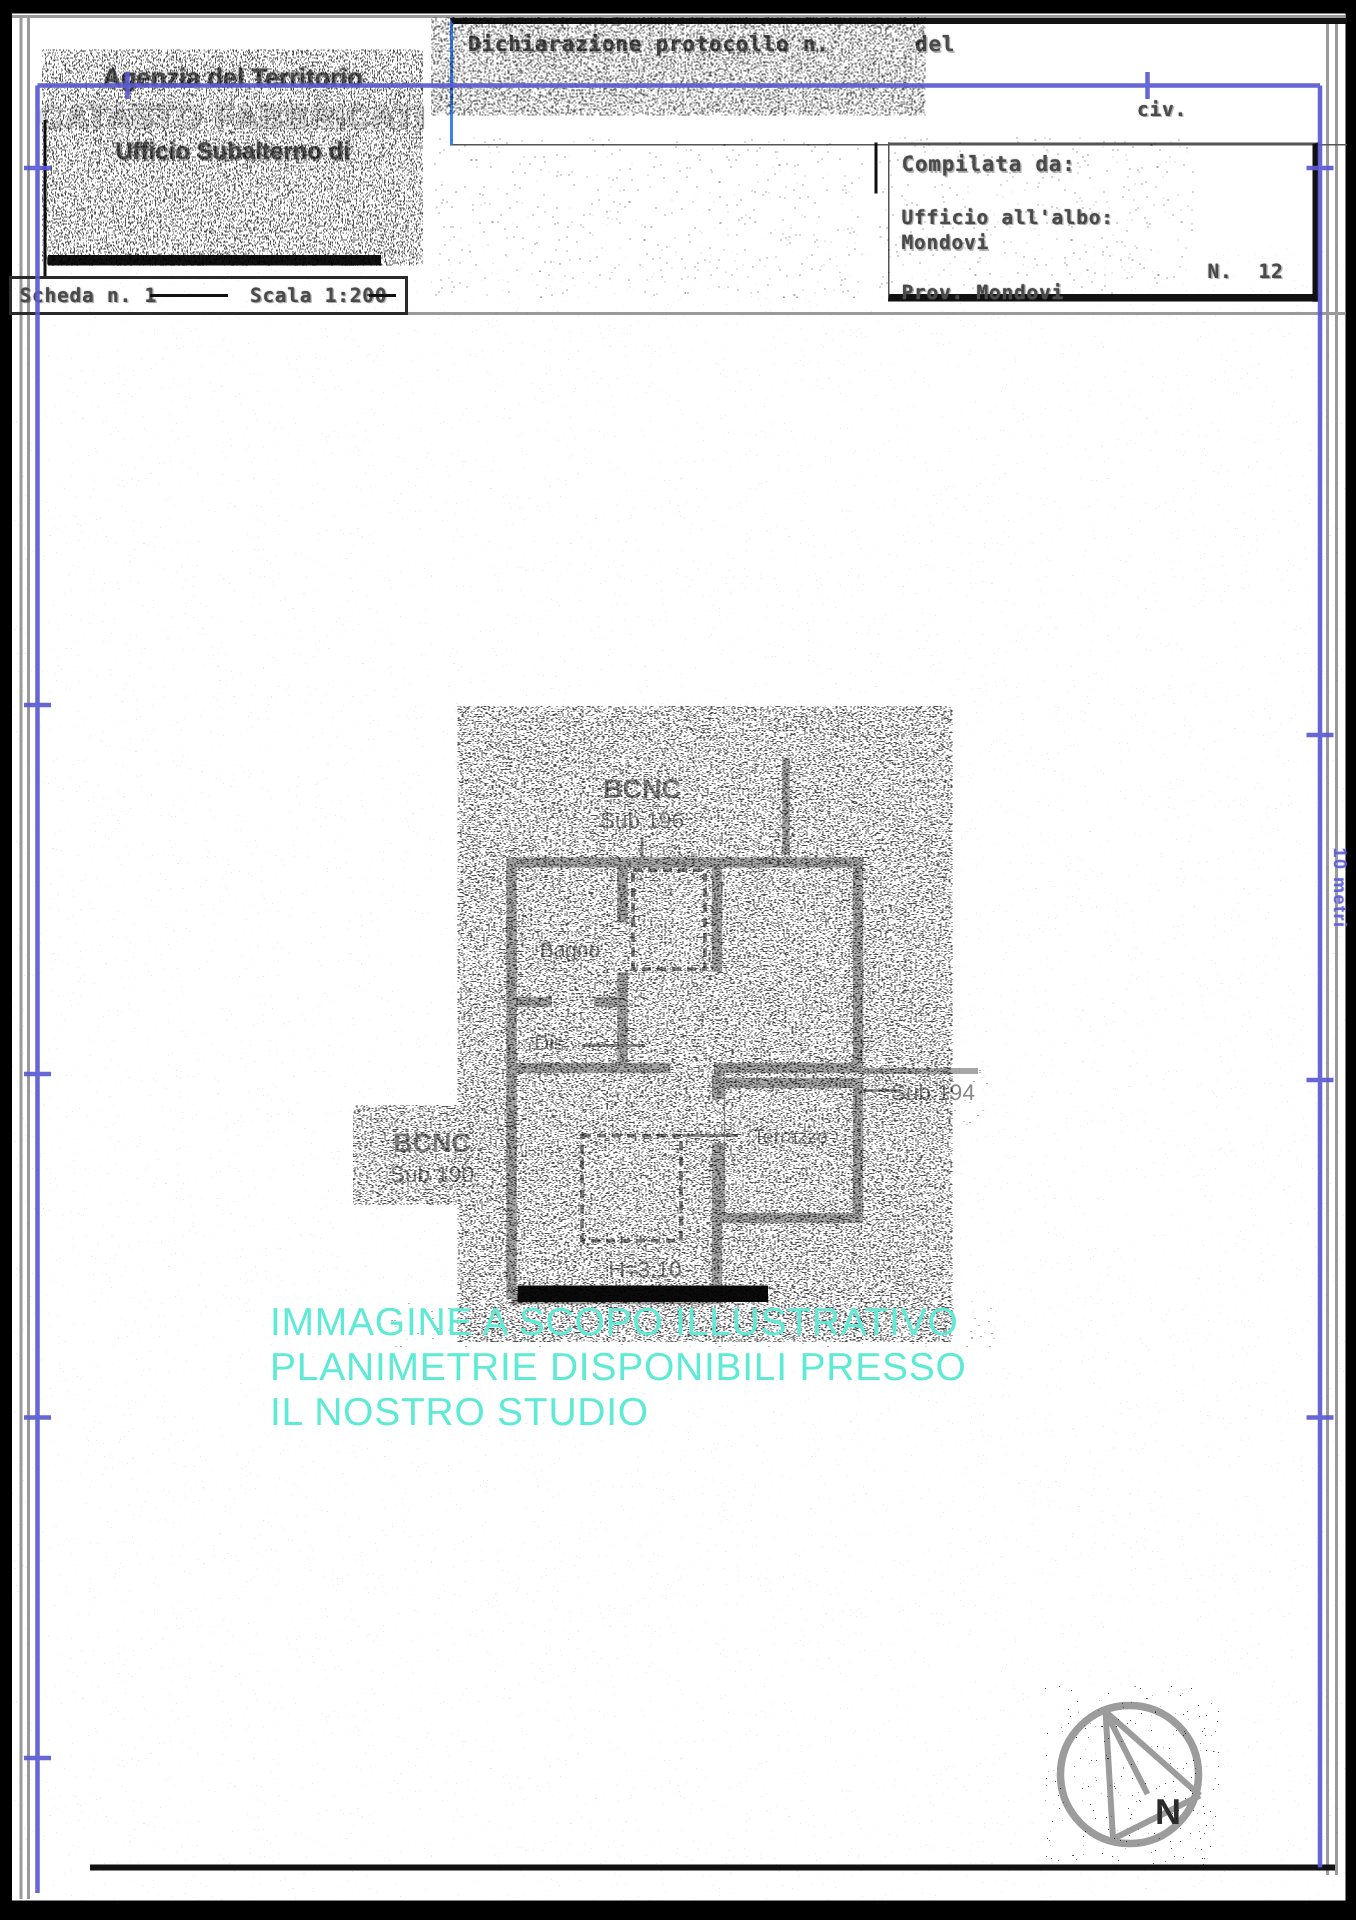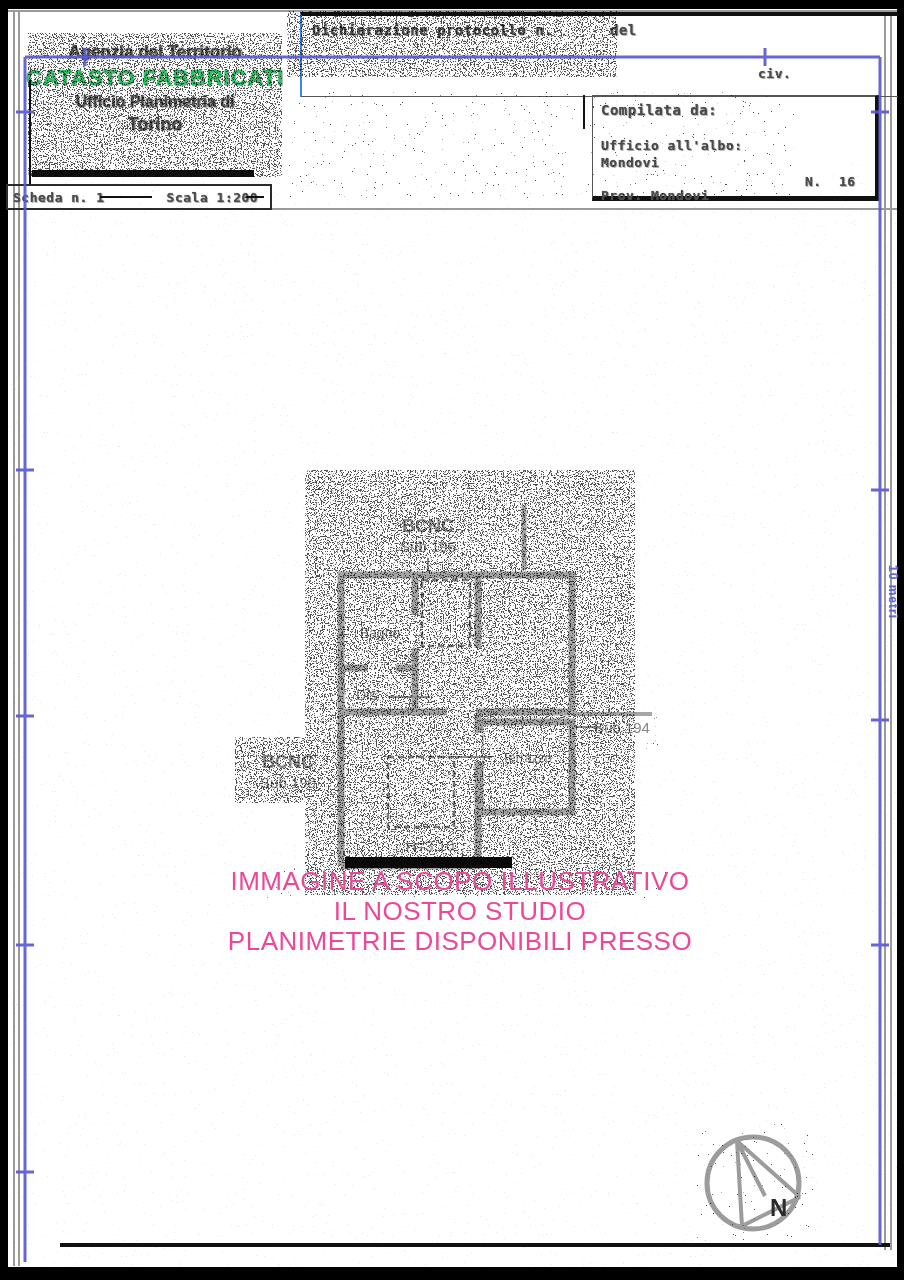--- a/index.html
+++ b/index.html
@@ -10,29 +10,29 @@
   .noint{user-select:none;}
   
   .tw{color:#4a4a4a;font-weight:bold;font-size:13px;letter-spacing:.5px;
       text-shadow:0 0 1px #777,1px 1px 0 rgba(0,0,0,.28);white-space:nowrap;}
   .tw.big{font-size:14px;}
   
   .agency{width:260px;text-align:center;color:#4f4f4f;font-weight:bold;
       font-family:"Liberation Sans",sans-serif;
       text-shadow:0 0 2px #888,1px 1px 0 rgba(0,0,0,.35);}
   .agency .l1{font-size:17px;}
-  .agency .l2{font-size:22px;color:#22c55e;letter-spacing:1px;margin:3px 0 2px;}
+  .agency .l2{font-size:22px;color:#e5e5e5;letter-spacing:1px;margin:3px 0 2px;}
   .agency .l3{font-size:16px;}
   .agency .l4{font-size:18px;margin-top:3px;}
   .box{position:absolute;background:transparent;}
   .hairline{position:absolute;background:#9a9a9a;}
   .inkline{position:absolute;background:#111;}
   
-  #watermark{left:180px;top:866px;width:560px;text-align:center;
-      font-family:"Liberation Sans",sans-serif;color:#ec4899;
+  #watermark{left:180px;top:866px;width:560px;text-align:left;
+      font-family:"Liberation Sans",sans-serif;color:#5eead4;
       font-size:26px;line-height:30px;font-weight:400;letter-spacing:.5px;}
   
   #ruler-text{color:#5a5ad2;font-family:"Liberation Sans",sans-serif;font-weight:bold;
       font-size:12px;letter-spacing:1px;writing-mode:vertical-rl;opacity:.9;
       text-shadow:0 0 1px #99f;}
   .schedbox{border:2px solid #2a2a2a;display:flex;align-items:center;}
 </style>
 </head>
 <body>
 
@@ -43,22 +43,21 @@
   <div class="hairline" style="left:18px;top:10px;width:2px;height:1256px"></div>
   <div class="hairline" style="left:884px;top:10px;width:2px;height:1240px"></div>
   <div class="hairline" style="left:890px;top:10px;width:2px;height:1240px"></div>
   <div class="hairline" style="left:8px;top:10px;width:889px;height:2px"></div>
   <div class="inkline" style="left:60px;top:1243px;width:830px;height:4px"></div>
   <div class="hairline" style="left:8px;top:208px;width:889px;height:2px"></div>
 
   <div class="abs agency noint" style="left:25px;top:42px;">
     <div class="l1">Agenzia del Territorio</div>
     <div class="l2">CATASTO FABBRICATI</div>
-    <div class="l3">Ufficio Planimetria di</div>
-    <div class="l4">Torino</div>
+    <div class="l3">Ufficio Subalterno di</div>
   </div>
   <div class="inkline" style="left:29px;top:80px;width:2px;height:104px"></div>
   <div class="inkline" style="left:32px;top:170px;width:222px;height:7px"></div>
 
   <div class="abs schedbox" style="left:6px;top:184px;width:262px;height:22px">
     <span class="tw" style="margin-left:5px">Scheda n. 1</span>
     <span class="abs inkline" style="left:92px;top:10px;width:52px;height:2px"></span>
     <span class="tw" style="margin-left:62px">Scala 1:200</span>
     <span class="abs inkline" style="left:238px;top:10px;width:18px;height:2px"></span>
   </div>
@@ -70,21 +69,21 @@
   </div>
 
   <div class="inkline" style="left:583px;top:95px;width:2px;height:34px"></div>
 
   <div class="box" style="left:592px;top:95px;width:282px;height:100px;border:1px solid #555;border-right:4px solid #111;border-bottom:5px solid #111">
     <span class="abs tw big" style="left:8px;top:6px">Compilata da:</span>
     <span class="abs tw" style="left:8px;top:42px">Ufficio all'albo:</span>
     <span class="abs tw" style="left:8px;top:59px">Mondovi</span>
     <span class="abs tw" style="left:8px;top:92px">Prov. Mondovi</span>
     <span class="abs tw" style="left:212px;top:78px">N.</span>
-    <span class="abs tw" style="left:246px;top:78px">16</span>
+    <span class="abs tw" style="left:246px;top:78px">12</span>
   </div>
 
   <svg class="abs" style="left:0;top:0" width="904" height="1280">
     <defs>
       <filter id="nzA" x="-5%" y="-5%" width="110%" height="110%">
         <feTurbulence type="fractalNoise" baseFrequency="0.85" numOctaves="2" seed="11"></feTurbulence>
         <feColorMatrix type="matrix" values="0 0 0 0 0  0 0 0 0 0  0 0 0 0 0  12 12 12 0 -19"></feColorMatrix>
       </filter>
       <filter id="nzB" x="-5%" y="-5%" width="110%" height="110%">
         <feTurbulence type="fractalNoise" baseFrequency="0.9" numOctaves="2" seed="4"></feTurbulence>
@@ -161,18 +160,18 @@
       <path d="M25,57 L25,1262"></path>
       <path d="M880,57 L880,1245"></path>
       <path d="M85,48 L85,66 M765,48 L765,66"></path>
       <path d="M16,112 L34,112 M16,470 L34,470 M16,716 L34,716 M16,945 L34,945 M16,1172 L34,1172"></path>
       <path d="M871,112 L889,112 M871,490 L889,490 M871,720 L889,720 M871,945 L889,945"></path>
     </g>
   </svg>
 
   <div class="abs noint" id="watermark">
     <div>IMMAGINE A SCOPO ILLUSTRATIVO</div>
+    <div>PLANIMETRIE DISPONIBILI PRESSO</div>
     <div>IL NOSTRO STUDIO</div>
-    <div>PLANIMETRIE DISPONIBILI PRESSO</div>
   </div>
 
   <div class="abs noint" id="ruler-text" style="left:886px;top:565px">10 metri</div>
 </div>
 
 </body></html>

